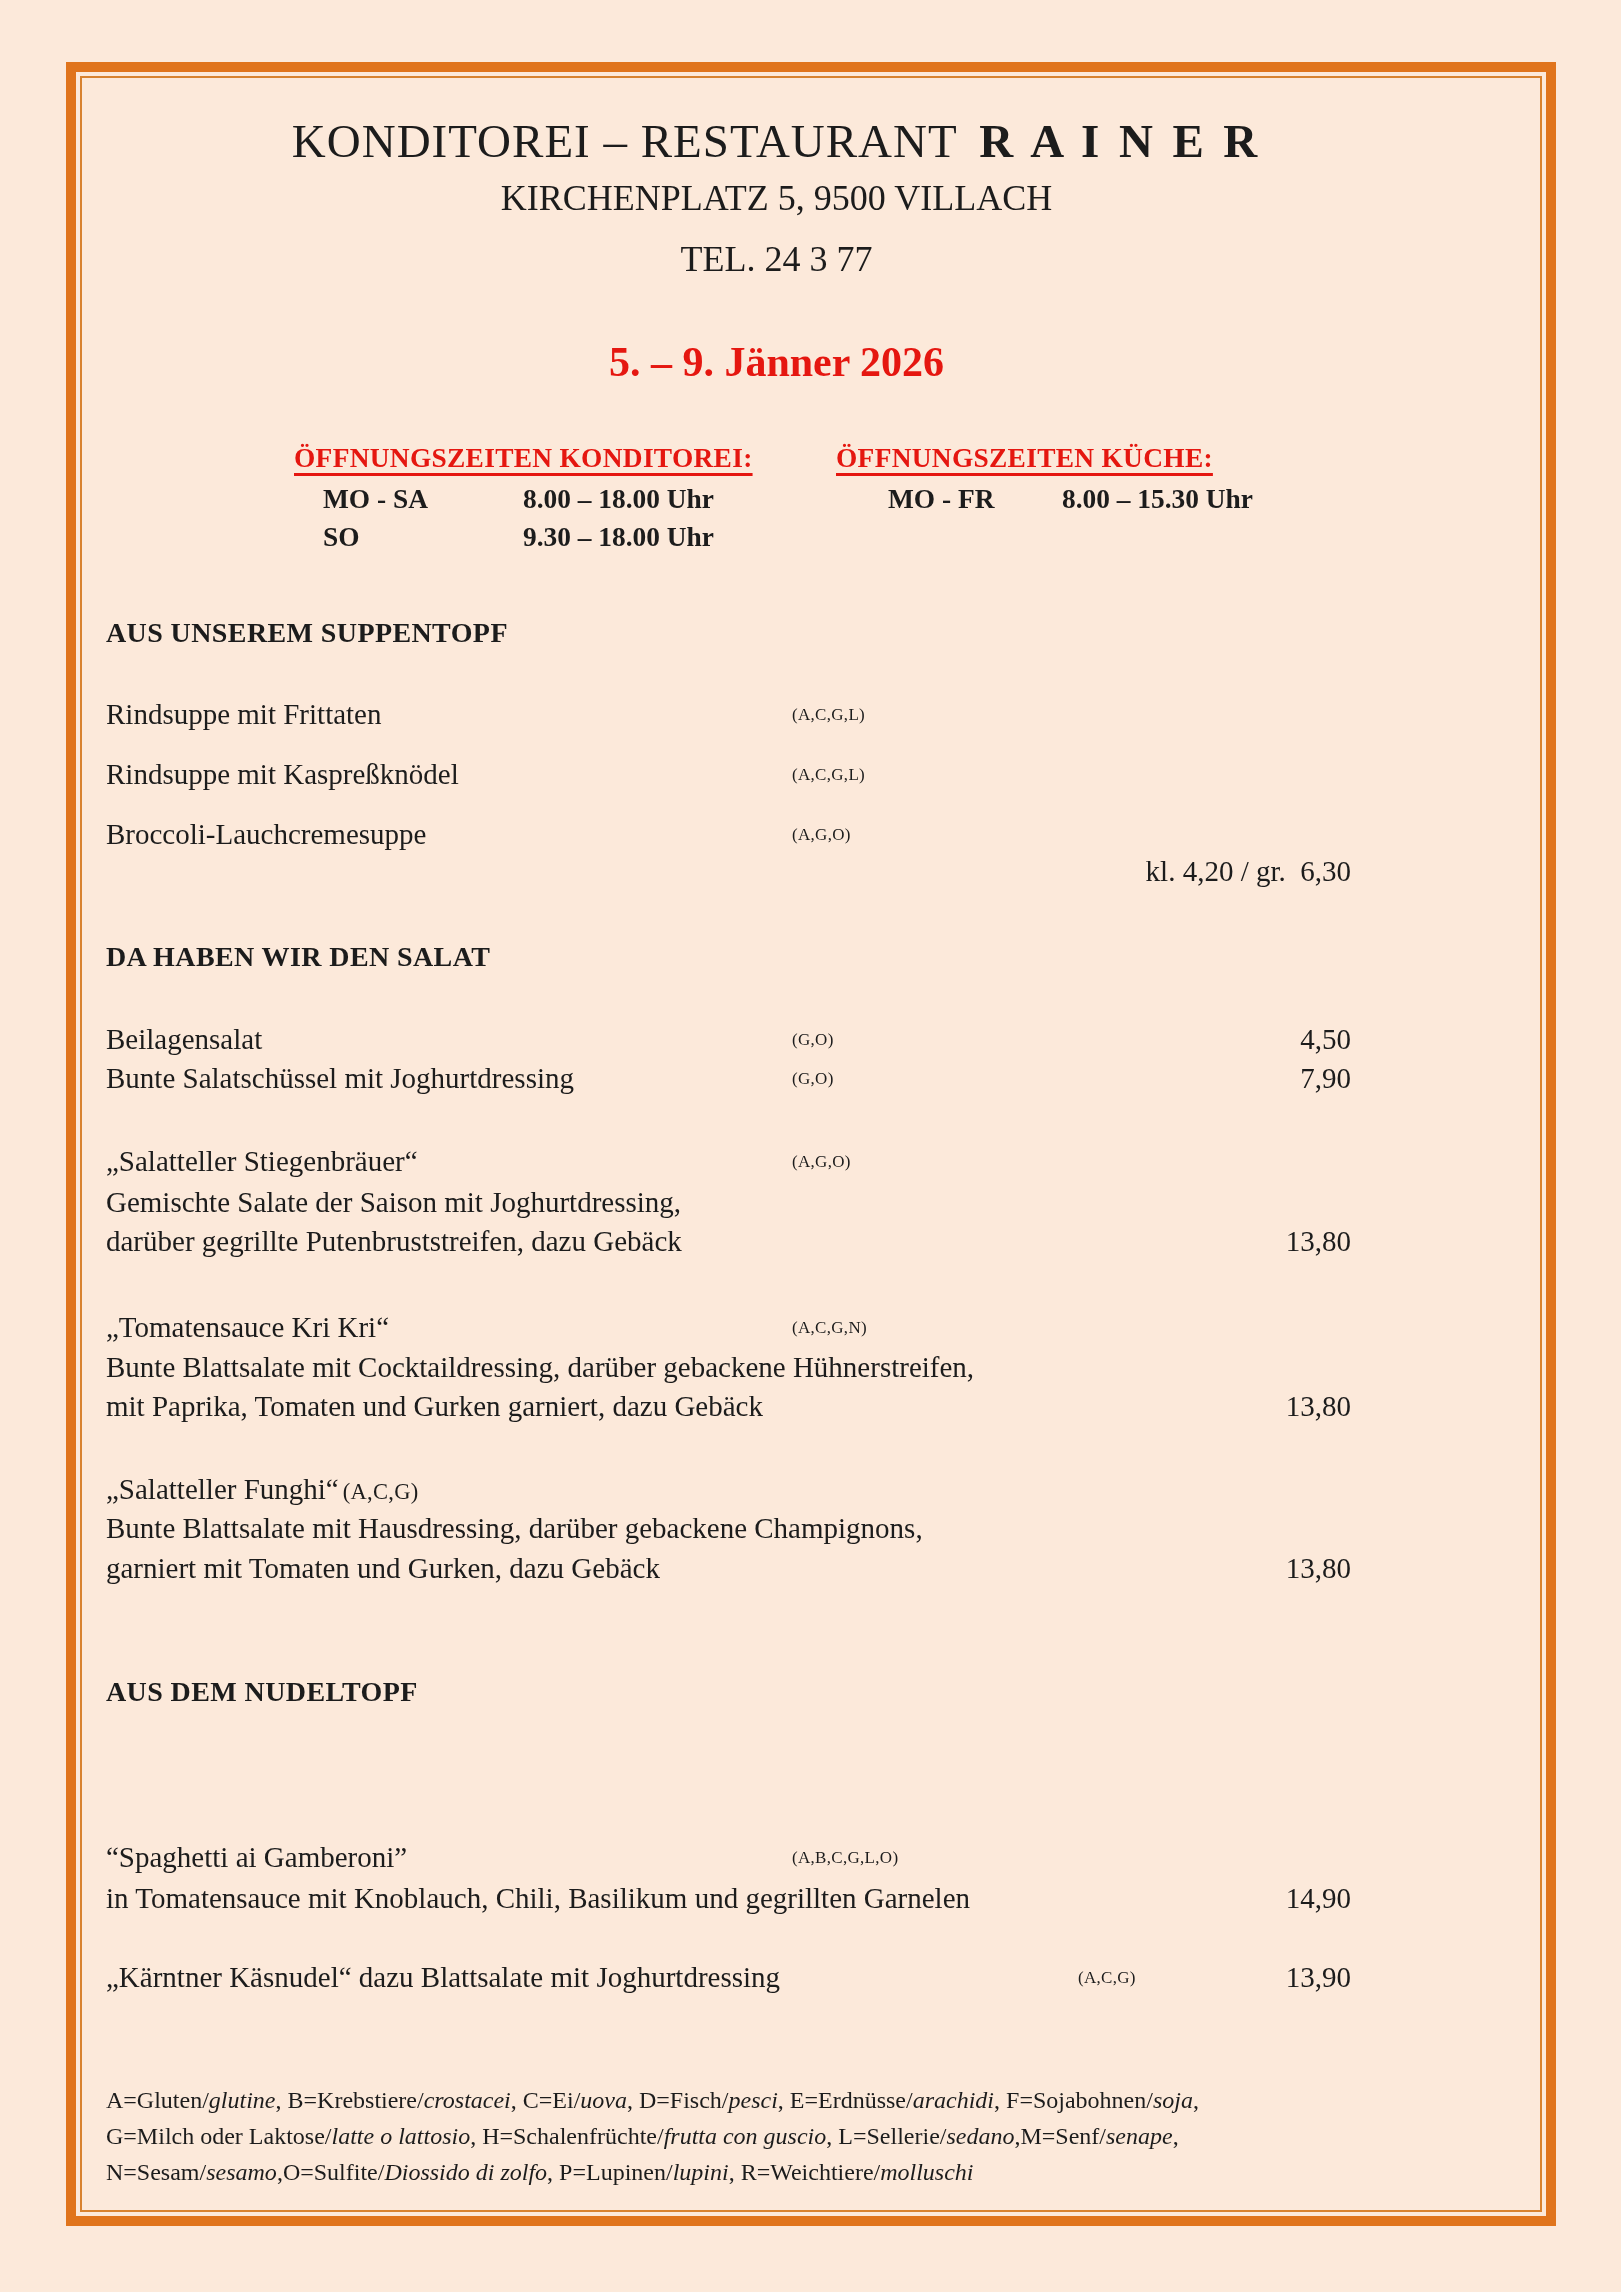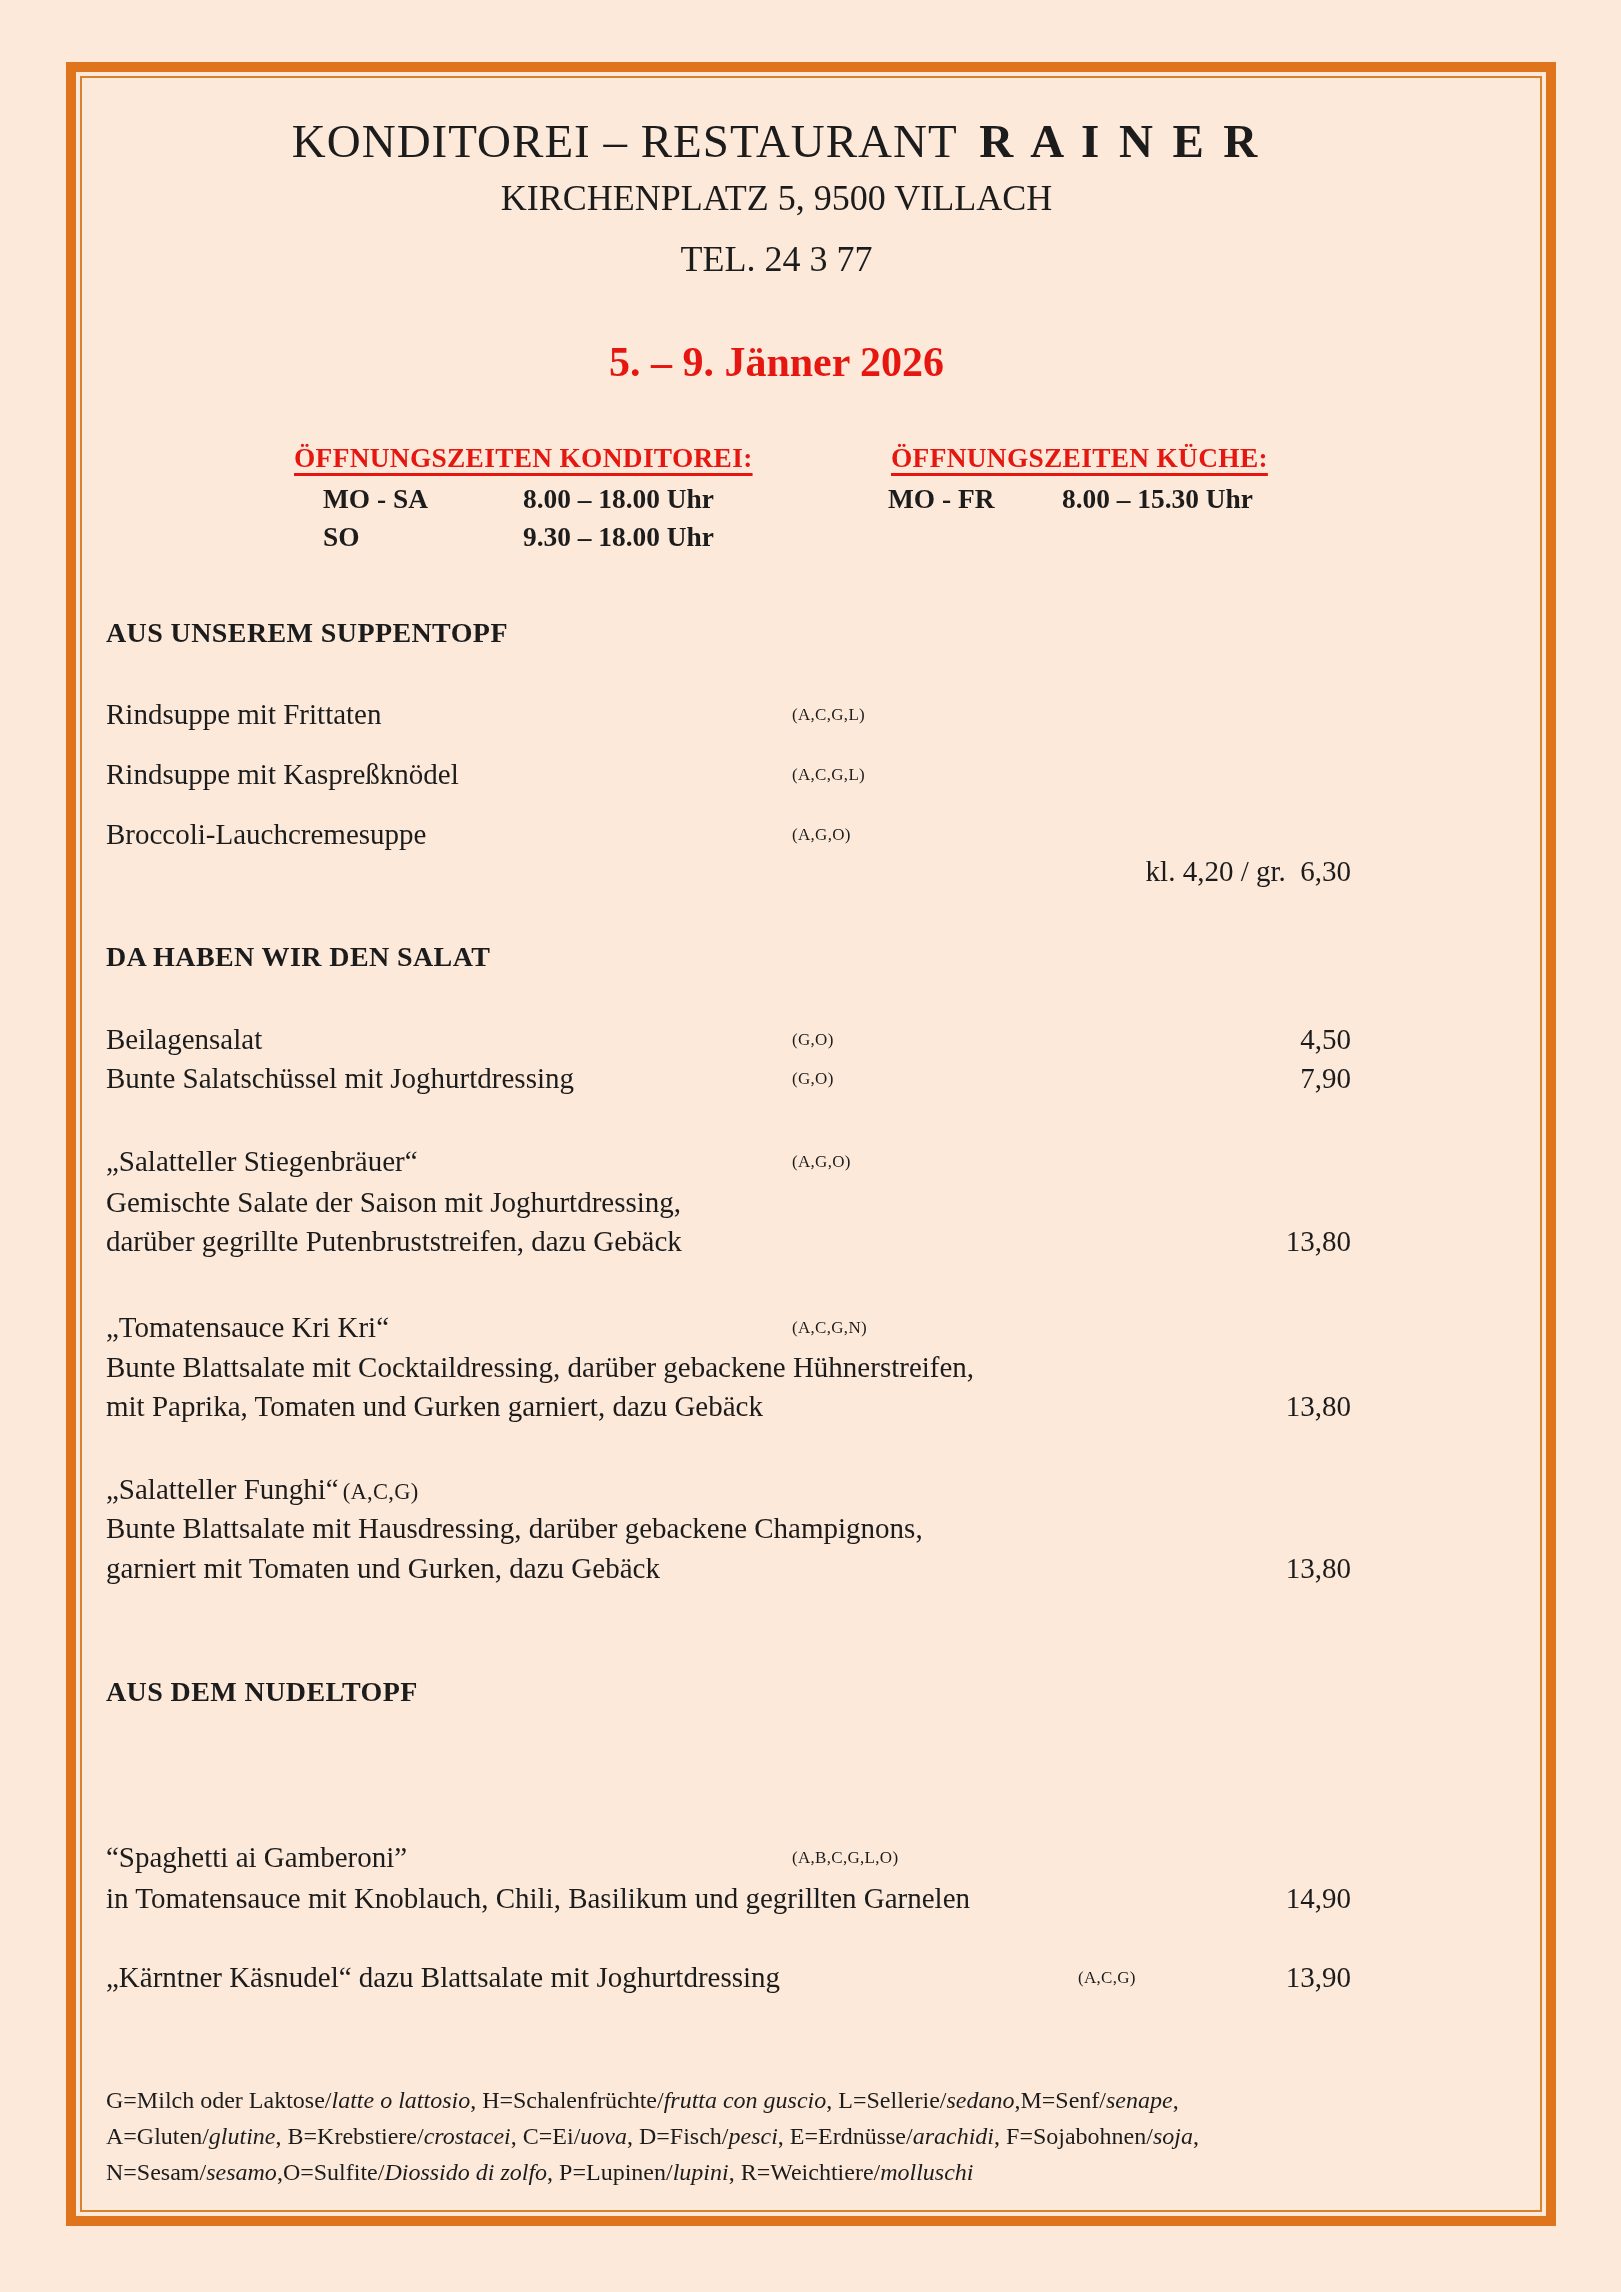--- a/index.html
+++ b/index.html
@@ -58,21 +58,21 @@
   </div>
 
   <div class="center-layer">
     <div class="cline title"><span>KONDITOREI – RESTAURANT</span><span class="brand">R A I N E R</span></div>
     <div class="cline addr">KIRCHENPLATZ 5, 9500 VILLACH</div>
     <div class="cline tel">TEL. 24 3 77</div>
     <div class="cline daterange">5. – 9. Jänner 2026</div>
   </div>
 
   <div class="hours-head" style="left:294px;top:443px">ÖFFNUNGSZEITEN KONDITOREI:</div>
-  <div class="hours-head" style="left:891px;top:443px">ÖFFNUNGSZEITEN KÜCHE:</div>
+  <div class="hours-head" style="left:836px;top:443px">ÖFFNUNGSZEITEN KÜCHE:</div>
   <div class="hours-cell" style="left:323px;top:484px">MO - SA</div>
   <div class="hours-cell" style="left:523px;top:484px">8.00 – 18.00 Uhr</div>
   <div class="hours-cell" style="left:323px;top:522px">SO</div>
   <div class="hours-cell" style="left:523px;top:522px">9.30 – 18.00 Uhr</div>
   <div class="hours-cell" style="left:888px;top:484px">MO - FR</div>
   <div class="hours-cell" style="left:1062px;top:484px">8.00 – 15.30 Uhr</div>
 
   <div class="content">
 
     <div class="shead" style="top:617px">AUS UNSEREM SUPPENTOPF</div>
@@ -101,20 +101,20 @@
 
     <div class="shead" style="top:1676px">AUS DEM NUDELTOPF</div>
 
 
     <div class="row" style="top:1841px"><span class="iname">“Spaghetti ai Gamberoni”</span><span class="allerg">(A,B,C,G,L,O)</span></div>
     <div class="row" style="top:1882px"><span class="iname">in Tomatensauce mit Knoblauch, Chili, Basilikum und gegrillten Garnelen</span><span class="price">14,90</span></div>
 
     <div class="row" style="top:1961px"><span class="iname">„Kärntner Käsnudel“ dazu Blattsalate mit Joghurtdressing</span><span class="allerg far">(A,C,G)</span><span class="price">13,90</span></div>
 
     <div class="legend">
+        <div class="legend-line">A=Gluten/<i>glutine</i>, B=Krebstiere/<i>crostacei</i>, C=Ei/<i>uova</i>, D=Fisch/<i>pesci</i>, E=Erdnüsse/<i>arachidi</i>, F=Sojabohnen/<i>soja</i>,</div>
         <div class="legend-line">G=Milch oder Laktose/<i>latte o lattosio</i>, H=Schalenfrüchte/<i>frutta con guscio</i>, L=Sellerie/<i>sedano</i>,M=Senf/<i>senape</i>,</div>
-        <div class="legend-line">A=Gluten/<i>glutine</i>, B=Krebstiere/<i>crostacei</i>, C=Ei/<i>uova</i>, D=Fisch/<i>pesci</i>, E=Erdnüsse/<i>arachidi</i>, F=Sojabohnen/<i>soja</i>,</div>
         <div class="legend-line">N=Sesam/<i>sesamo</i>,O=Sulfite/<i>Diossido di zolfo</i>, P=Lupinen/<i>lupini</i>, R=Weichtiere/<i>molluschi</i></div>
       </div>
 
   </div>
 </div>
 
 
 </body></html>

